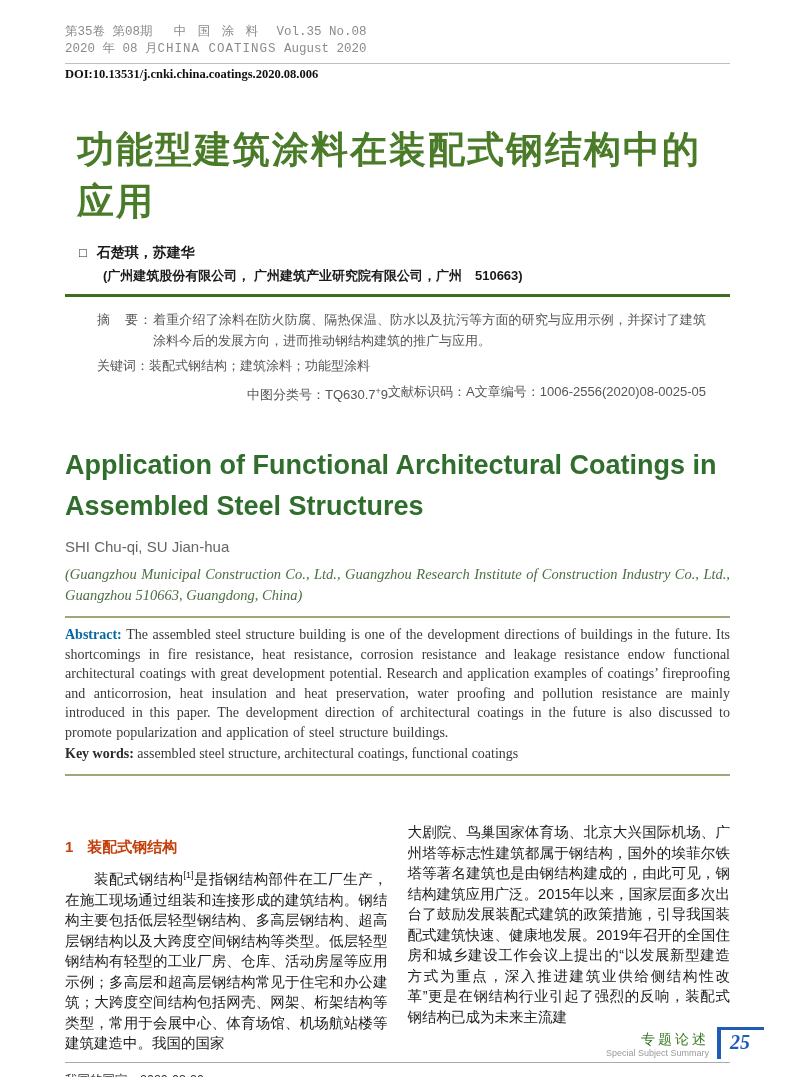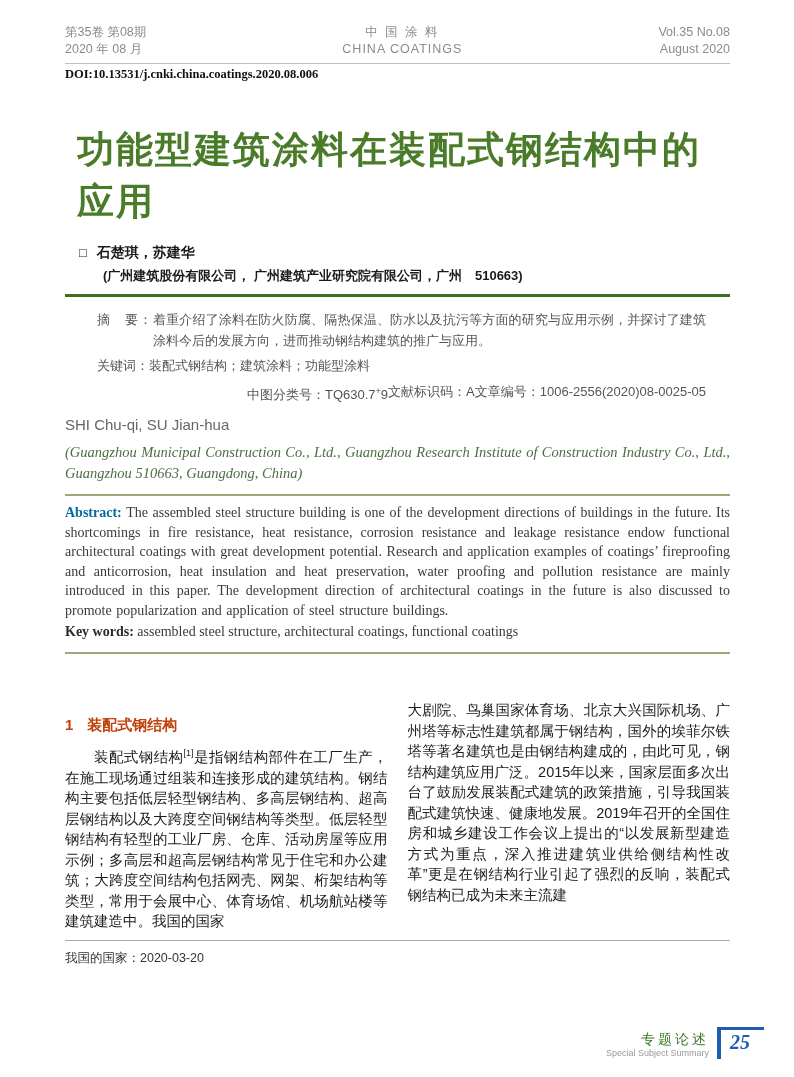--- a/index.html
+++ b/index.html
@@ -8,21 +8,21 @@
     width:794px;height:1077px;
     margin:0 auto;
     background:#ffffff;
     box-sizing:border-box;
     padding:24px 64px 0 65px;
     overflow:hidden;
     font-family:"Liberation Sans",sans-serif;
     color:#222;
   }
   
-  .jhead{display:flex;justify-content:space-between;align-items:flex-start;}
+  .jhead{display:flex;align-items:flex-start;font-family:Liberation Mono, monospace;}
   .jhead .col{font-size:12.5px;line-height:17px;color:#8b8b8b;}
   .jhead .c-left{text-align:left;}
   .jhead .c-center{text-align:center;letter-spacing:2px;}
   .jhead .c-center .en{letter-spacing:1px;}
   .jhead .c-right{text-align:right;}
   .hdr-rule{border-top:1px solid #bfbfbf;margin-top:5px;}
   .doi{font-size:12.5px;font-weight:bold;color:#111;margin-top:3px;font-family:"Liberation Serif",serif;}
   
   .title-cn{
     margin:42px 0 0 12px;
@@ -131,20 +131,24 @@
     <div class="kw-row">
       <span>关键词：</span><span>装配式钢结构；建筑涂料；功能型涂料</span>
     </div>
     <div class="clc-row">
       <span><span>中图分类号：</span><span>TQ630.7</span><sup>+</sup><span>9</span></span>
       <span><span>文献标识码：</span><span>A</span></span>
       <span><span>文章编号：</span><span>1006-2556(2020)08-0025-05</span></span>
     </div>
   </div>
 
+  <h2 class="title-en">
+    <span>Application of Functional Architectural Coatings in</span><br>
+    <span>Assembled Steel Structures</span>
+  </h2>
   <div class="authors-en">SHI Chu-qi, SU Jian-hua</div>
   <div class="affil-en">(Guangzhou Municipal Construction Co., Ltd., Guangzhou Research Institute of Construction Industry Co., Ltd., Guangzhou 510663, Guangdong, China)</div>
   <div class="rule-olive"></div>
 
   <div class="abs-en">
     <span class="lbl">Abstract:</span><span> The assembled steel structure building is one of the development directions of buildings in the future. Its shortcomings in fire resistance, heat resistance, corrosion resistance and leakage resistance endow functional architectural coatings with great development potential. Research and application examples of coatings’ fireproofing and anticorrosion, heat insulation and heat preservation, water proofing and pollution resistance are mainly introduced in this paper. The development direction of architectural coatings in the future is also discussed to promote popularization and application of steel structure buildings.</span>
   </div>
   <div class="kw-en">
     <span class="lbl">Key words:</span><span> assembled steel structure, architectural coatings, functional coatings</span>
   </div>

